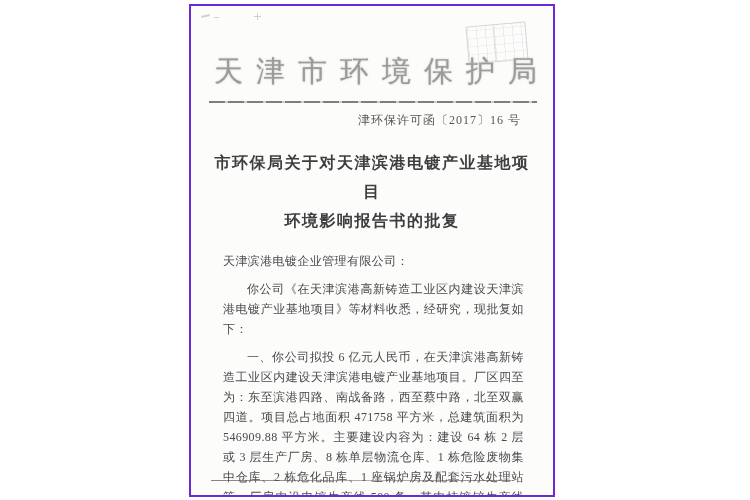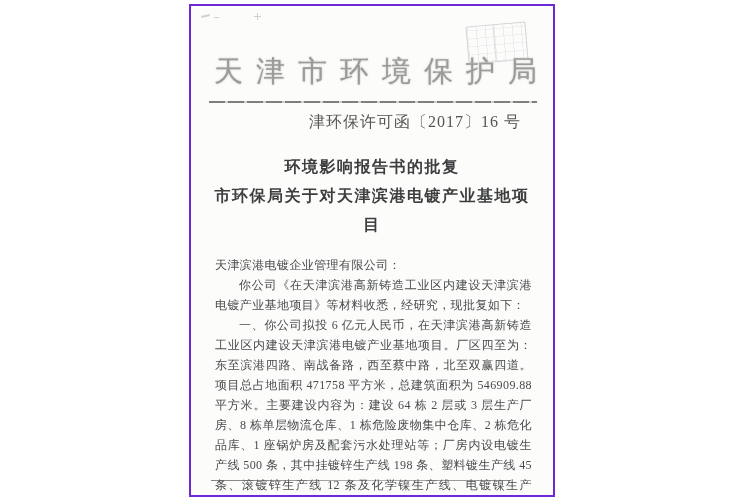--- a/index.html
+++ b/index.html
@@ -44,42 +44,42 @@
     white-space:nowrap;
   }
   .head-rule{
     margin:9px 16px 0 18px;height:2px;
     background:repeating-linear-gradient(90deg,#5f5f5c 0 16px, rgba(95,95,92,.35) 16px 19px);
     opacity:.8;
   }
   .doc-number{
     margin:9px 32px 0 0;
     text-align:right;
-    font-size:16px;
+    font-size:12px;
     color:#55554f;
     letter-spacing:1px;
   }
   .title{
     margin:20px 18px 0 18px;
     text-align:center;
     font-size:16px;
     font-weight:700;
     color:#3d3e40;
     line-height:1.8;
     letter-spacing:1.5px;
   }
   .body-text{
     margin:16px 21px 0 24px;
     font-size:12px;
     line-height:20px;
     color:#474a4d;
     text-align:justify;
     letter-spacing:.4px;
   }
-  .body-text p{margin:0;}
+  .body-text p{margin:8px;}
   .body-text p.indent{text-indent:2em;}
   .footer-rule{
     position:absolute;left:20px;right:42px;bottom:14px;height:1px;
     background:linear-gradient(90deg, rgba(90,90,88,.75), rgba(90,90,88,.45) 55%, rgba(90,90,88,.7));
   }
 </style>
 </head>
 <body>
 
 <div class="page">
@@ -93,22 +93,22 @@
 
   <div class="stamp"></div>
 
   <div class="agency">天津市环境保护局</div>
 
   <div class="head-rule"></div>
 
   <div class="doc-number">津环保许可函〔2017〕16 号</div>
 
   <div class="title">
+    <div>市环保局关于对天津滨港电镀产业基地项目</div>
     <div>环境影响报告书的批复</div>
-    <div>市环保局关于对天津滨港电镀产业基地项目</div>
   </div>
 
   <div class="body-text">
     <p>天津滨港电镀企业管理有限公司：</p>
     <p class="indent">你公司《在天津滨港高新铸造工业区内建设天津滨港电镀产业基地项目》等材料收悉，经研究，现批复如下：</p>
     <p class="indent">一、你公司拟投 6 亿元人民币，在天津滨港高新铸造工业区内建设天津滨港电镀产业基地项目。厂区四至为：东至滨港四路、南战备路，西至蔡中路，北至双赢四道。项目总占地面积 471758 平方米，总建筑面积为 546909.88 平方米。主要建设内容为：建设 64 栋 2 层或 3 层生产厂房、8 栋单层物流仓库、1 栋危险废物集中仓库、2 栋危化品库、1 座锅炉房及配套污水处理站等；厂房内设电镀生产线 500 条，其中挂镀锌生产线 198 条、塑料镀生产线 45 条、滚镀锌生产线 12 条及化学镍生产线、电镀镍生产线、硬铬生产线、装饰铬生产线、连续镀生产线、镀银生产线、阳极氧化生产线各 35 条。项目建成后形成年电镀面积 2500.7 万平方米的生产能力。项目供水、供电均由园区市政管网提供，供热由</p>
   </div>
 
   <div class="footer-rule"></div>
 

